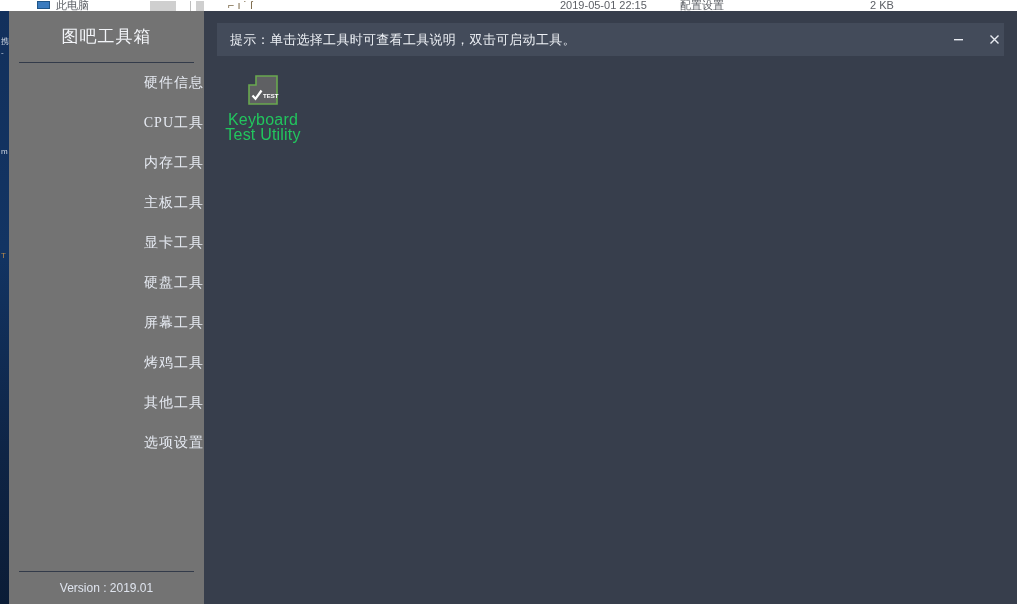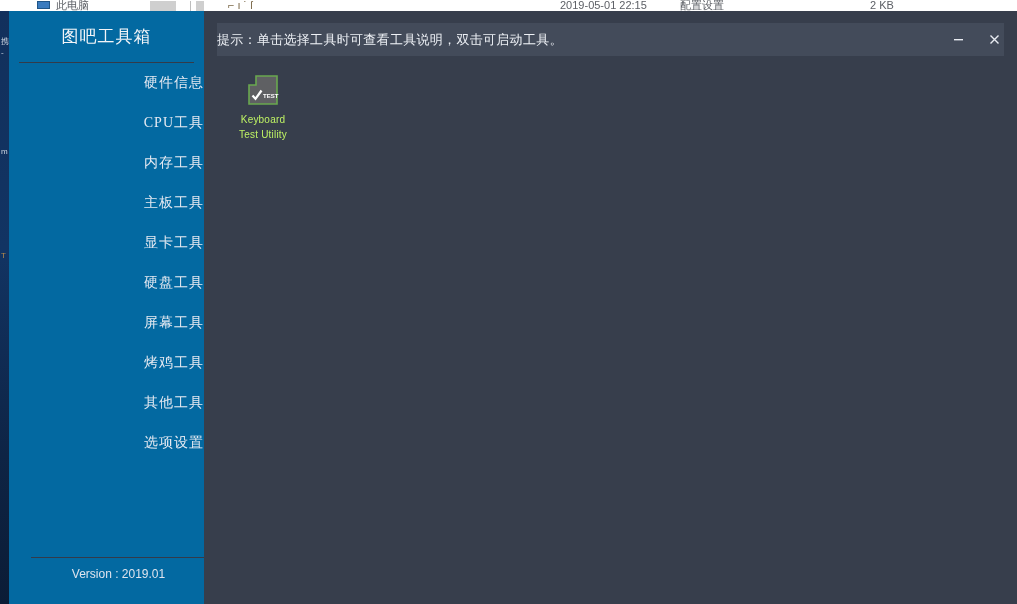--- a/index.html
+++ b/index.html
@@ -100,21 +100,21 @@
     height: 593px;
     background: #1e2430;
   }
 
   
   #sidebar {
     position: absolute;
     left: 0; top: 0;
     width: 195px;
     height: 593px;
-    background: #0369a1;
+    background: #737373;
   }
   #sidebar-title {
     height: 51px;
     line-height: 51px;
     text-align: center;
     color: #f2f4f8;
     font-size: 17px;
     letter-spacing: 1px;
   }
   .side-divider {
@@ -145,24 +145,24 @@
   }
   .nav-item.active::before {
     content: "";
     position: absolute;
     left: 0; top: 0;
     width: 4px; height: 40px;
     background: #1e88f0;
   }
   #sidebar-footer {
     position: absolute;
-    left: 12px;
+    left: 0;
     bottom: 0;
     width: 195px;
-    height: 47px;
+    height: 33px;
     margin-top: 40px;
   }
   #sidebar-footer .side-divider {
     margin: 0 10px;
   }
   #version {
     height: 32px;
     line-height: 32px;
     text-align: center;
     color: #dfe4ee;
@@ -181,20 +181,21 @@
     left: 13px; top: 12px;
     width: 787px;
     height: 33px;
     background: #434b5a;
     display: flex;
     align-items: center;
   }
   #hint-text {
     color: #eef1f6;
     font-size: 13px;
+    padding-left: 13px;
     letter-spacing: .3px;
   }
   .win-btn {
     position: absolute;
     top: 12px;
     width: 30px;
     height: 33px;
     color: #e9ecf2;
     font-size: 15px;
     display: flex;
@@ -218,22 +219,22 @@
     text-align: center;
     cursor: default;
   }
   .tool-icon {
     width: 34px;
     height: 34px;
     margin: 4px auto 5px auto;
     position: relative;
   }
   .tool-label {
-    color: #bef264;
-    font-size: 10px;
+    color: #22c55e;
+    font-size: 16px;
     line-height: 15px;
     letter-spacing: .2px;
   }
 </style>
 </head>
 <body>
 
 <div id="desktop">
 
   <div class="bg-explorer-strip">

